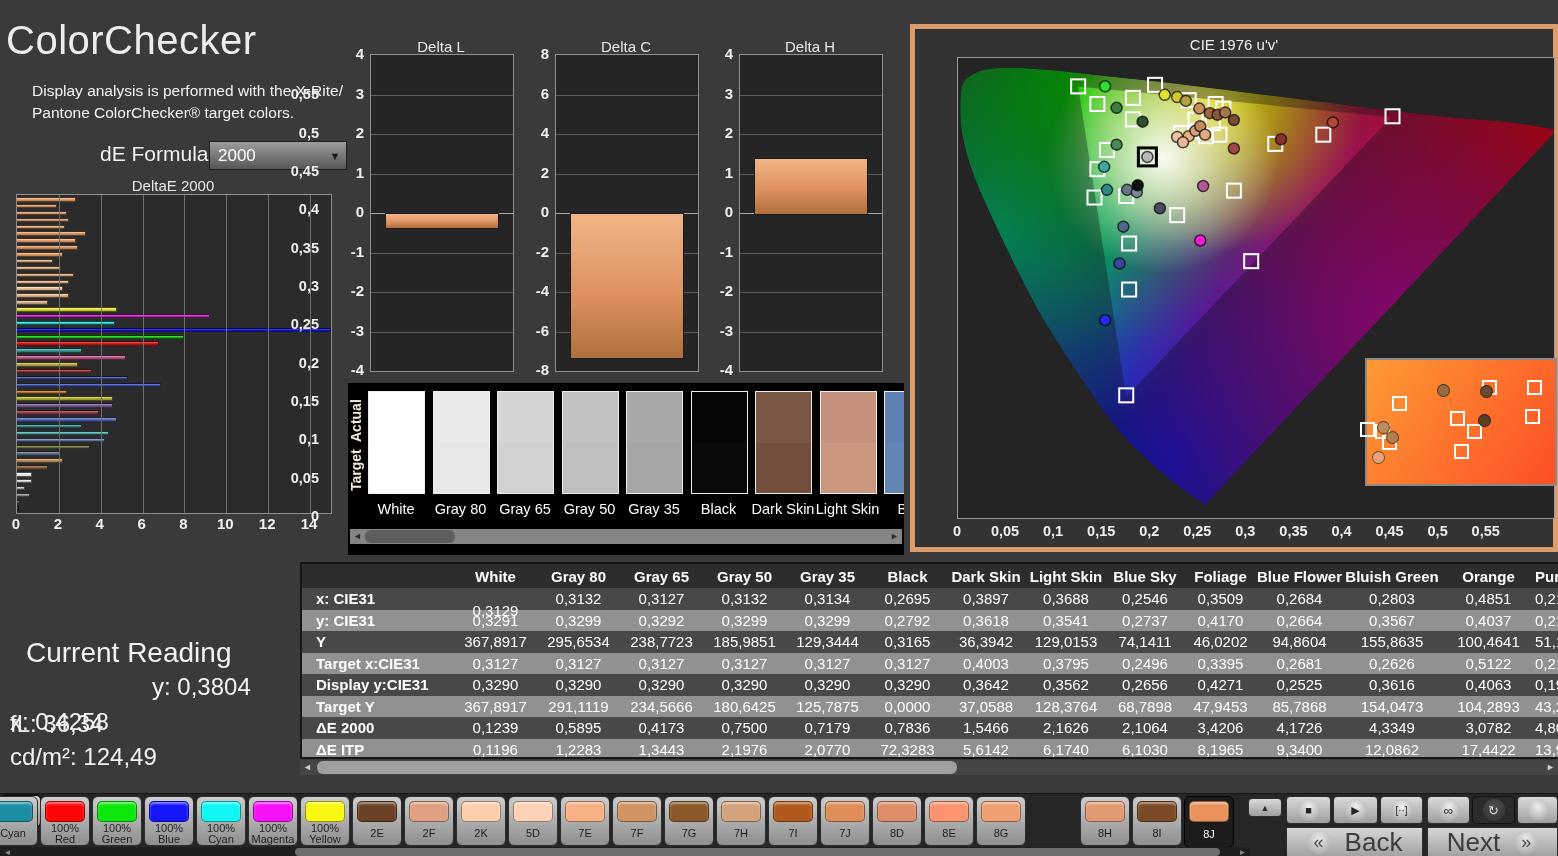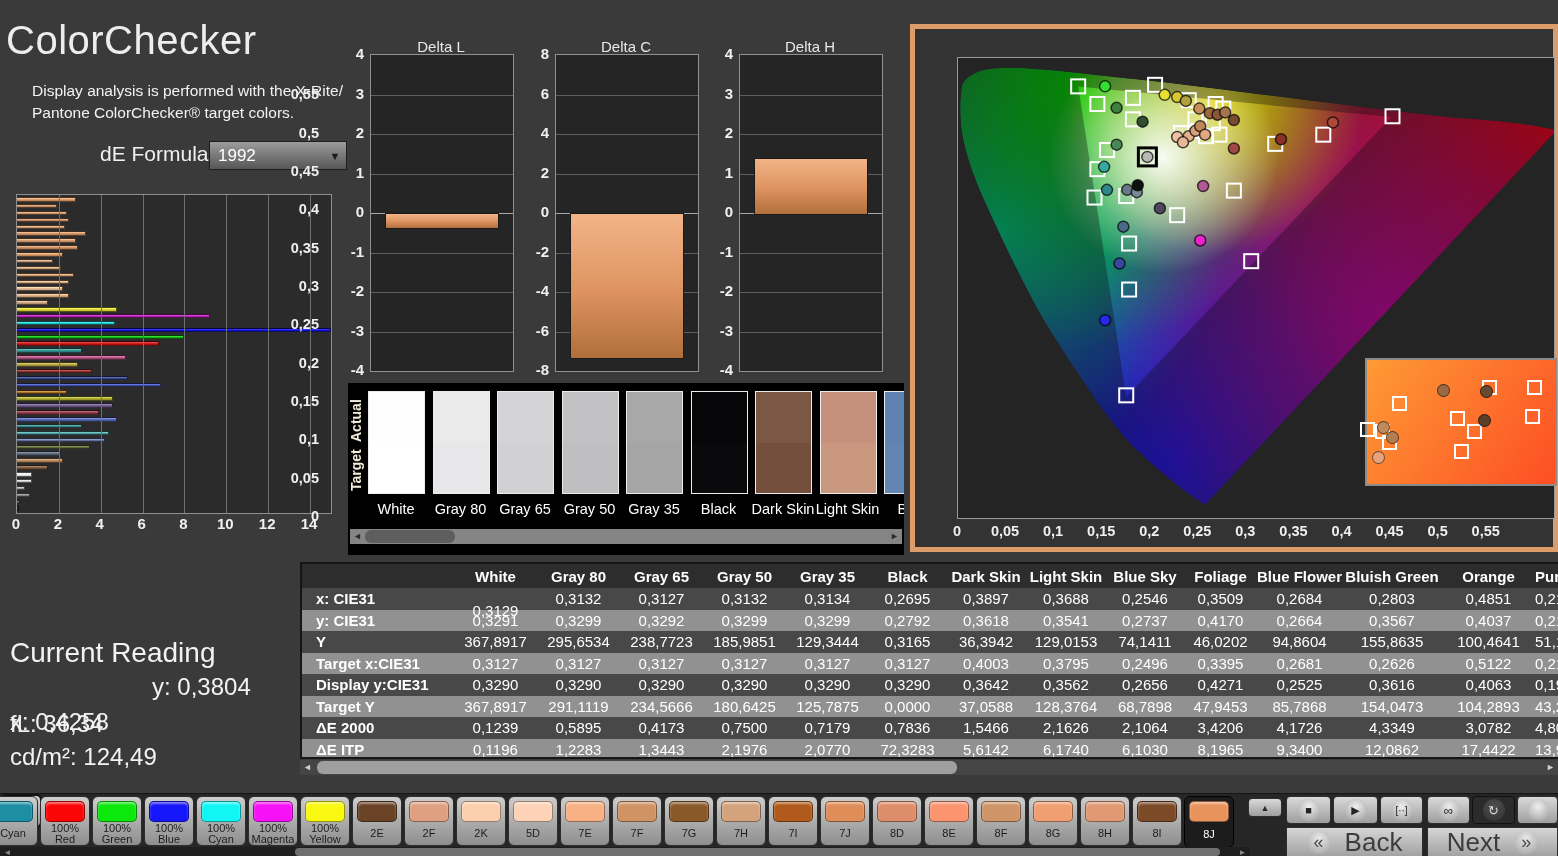--- a/index.html
+++ b/index.html
@@ -65,21 +65,21 @@
   .inset-ci{position:absolute;width:11px;height:11px;border-radius:50%;
     border:1.5px solid rgba(0,0,0,0.55);margin:-7px 0 0 -7px;box-sizing:content-box;}
   #rgb-bar{left:403px;top:456px;width:237px;height:32px;background:#2e2e2e;
     display:flex;align-items:center;padding-left:10px;box-sizing:border-box;
     font-size:20px;color:#f5f5f5;}
 
   
   .stat{color:#f2f2f2;}
   #stat-avg{left:0px;top:556px;width:312px;text-align:center;font-size:27px;}
   #stat-max{left:0px;top:591px;width:312px;text-align:center;font-size:27px;}
-  #stat-current{left:10px;top:637px;font-size:28px;}
+  #stat-current{left:26px;top:637px;font-size:28px;}
   #stat-x{left:10px;top:708px;font-size:24px;}
   #stat-y{left:152px;top:673px;font-size:24px;}
   #stat-fl{left:10px;top:710px;font-size:24px;}
   #stat-cd{left:10px;top:743px;font-size:24px;}
 
   
   #meas-table{left:300px;top:562px;width:1258px;height:197px;border:2px solid #161616;
     border-right:none;box-sizing:border-box;overflow:hidden;background:#2d2d2d;}
   .trow{display:flex;height:21.5px;align-items:center;white-space:nowrap;}
   .trow.head{height:24px;background:#2d2d2d;}
@@ -128,24 +128,25 @@
 
 <div id="stage">
 
   <div class="abs" id="app-desc">
     <span>Display analysis is performed with the X-Rite/</span><br>
     <span>Pantone ColorChecker® target colors.</span>
   </div>
   <div class="abs" id="app-title">ColorChecker</div>
   <div class="abs" id="formula-label">dE Formula:</div>
   <div class="abs" id="formula-dd">
-    <span class="val">1992</span>
+    <span class="val">2000</span>
     <span class="arr">▼</span>
   </div>
 
+  <div class="abs" id="deltae-title">DeltaE 2000</div>
   <div class="abs" id="deltae-plot">
     <div id="deltae-bars">
         <div class="debar" style="width: 18.6667%; background: linear-gradient(rgb(255, 208, 162), rgb(217, 152, 106) 55%, rgb(186, 121, 75));"></div>
         <div class="debar" style="width: 12.6667%; background: linear-gradient(rgb(255, 202, 160), rgb(207, 146, 104) 55%, rgb(176, 115, 73));"></div>
         <div class="debar" style="width: 16%; background: linear-gradient(rgb(255, 210, 168), rgb(212, 154, 112) 55%, rgb(181, 123, 81));"></div>
         <div class="debar" style="width: 16.6667%; background: linear-gradient(rgb(255, 200, 162), rgb(201, 144, 106) 55%, rgb(170, 113, 75));"></div>
         <div class="debar" style="width: 15.3333%; background: linear-gradient(rgb(255, 214, 172), rgb(215, 158, 116) 55%, rgb(184, 127, 85));"></div>
         <div class="debar" style="width: 22%; background: linear-gradient(rgb(255, 204, 160), rgb(207, 148, 104) 55%, rgb(176, 117, 73));"></div>
         <div class="debar" style="width: 18.6667%; background: linear-gradient(rgb(255, 210, 166), rgb(213, 154, 110) 55%, rgb(182, 123, 79));"></div>
         <div class="debar" style="width: 19.3333%; background: linear-gradient(rgb(255, 198, 156), rgb(200, 142, 100) 55%, rgb(169, 111, 69));"></div>
@@ -321,20 +322,21 @@
       <div class="hscroll" style="left: 2px; top: 146px; width: 552px; height: 15px; background: rgb(133, 133, 133);">
         <span class="sar">◄</span>
         <div class="track">
           <div class="thumb" style="left: 0px; width: 90px; background: rgb(94, 94, 94);"></div>
         </div>
         <span class="sar">►</span>
       </div>
     </div>
 
   <div class="abs" id="cie-panel">
+    <div class="abs" id="cie-title">CIE 1976 u'v'</div>
     <div class="abs" id="cie-plot">
       <svg id="cie-svg" width="596" height="460">
         <defs>
           <clipPath id="locusClip">
               <path id="locusClipPath" d="M599,72 C560,64 530,62 500,60 C460,56 420,51 388,47 C340,41 290,35 252,30 C215,25 175,21 147,18 C120,15 95,12 76,11 C55,9 35,9 22,13 C12,17 6,21 4,28 C2,40 2,52 3,67 C6,92 14,115 27,144 C42,177 60,215 80,252 C100,287 120,315 139,344 C155,366 168,382 180,393 C192,404 199,411 208,418 C221,429 235,439 247,447 Z"></path>
             </clipPath>
           <radialGradient id="gGreen" gradientUnits="userSpaceOnUse" cx="120" cy="30" r="260">
             <stop offset="0" stop-color="#00c800"></stop>
               <stop offset="1" stop-color="#00c800" stop-opacity="0"></stop>
           </radialGradient>
@@ -729,21 +731,21 @@
           <div class="plab">8D</div>
         </div>
         <div class="pbtn" style="left: 924px;">
           <div class="chip" style="background: rgb(251, 148, 111);"></div>
           <div class="plab">8E</div>
         </div>
         <div class="pbtn" style="left: 976px;">
           <div class="chip" style="background: rgb(207, 148, 104);"></div>
           <div class="plab">8F</div>
         </div>
-        <div class="pbtn" style="left: 1028px;">
+        <div class="pbtn" style="left: 976px;">
           <div class="chip" style="background: rgb(239, 159, 114);"></div>
           <div class="plab">8G</div>
         </div>
         <div class="pbtn" style="left: 1080px;">
           <div class="chip" style="background: rgb(224, 153, 115);"></div>
           <div class="plab">8H</div>
         </div>
         <div class="pbtn" style="left: 1132px;">
           <div class="chip" style="background: rgb(123, 74, 39);"></div>
           <div class="plab">8I</div>

